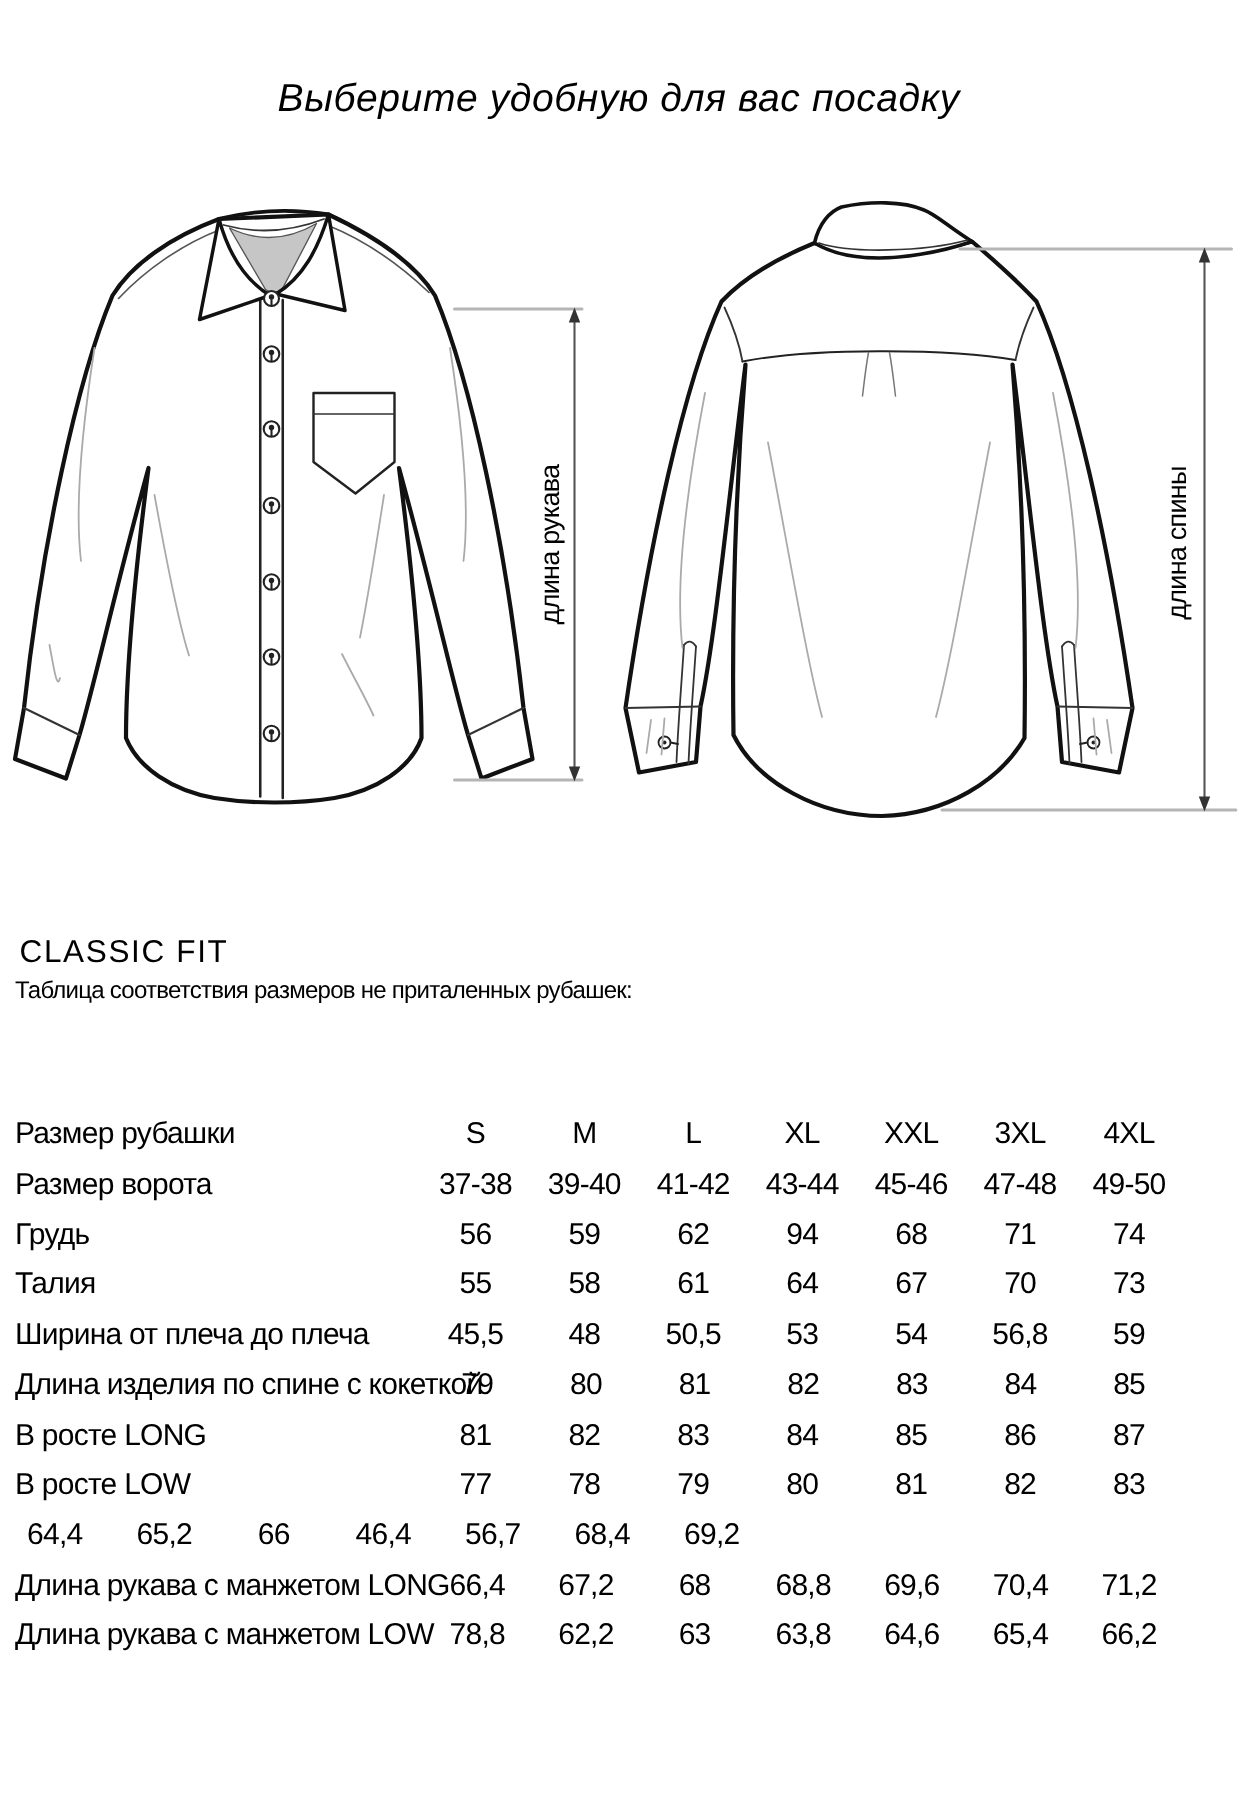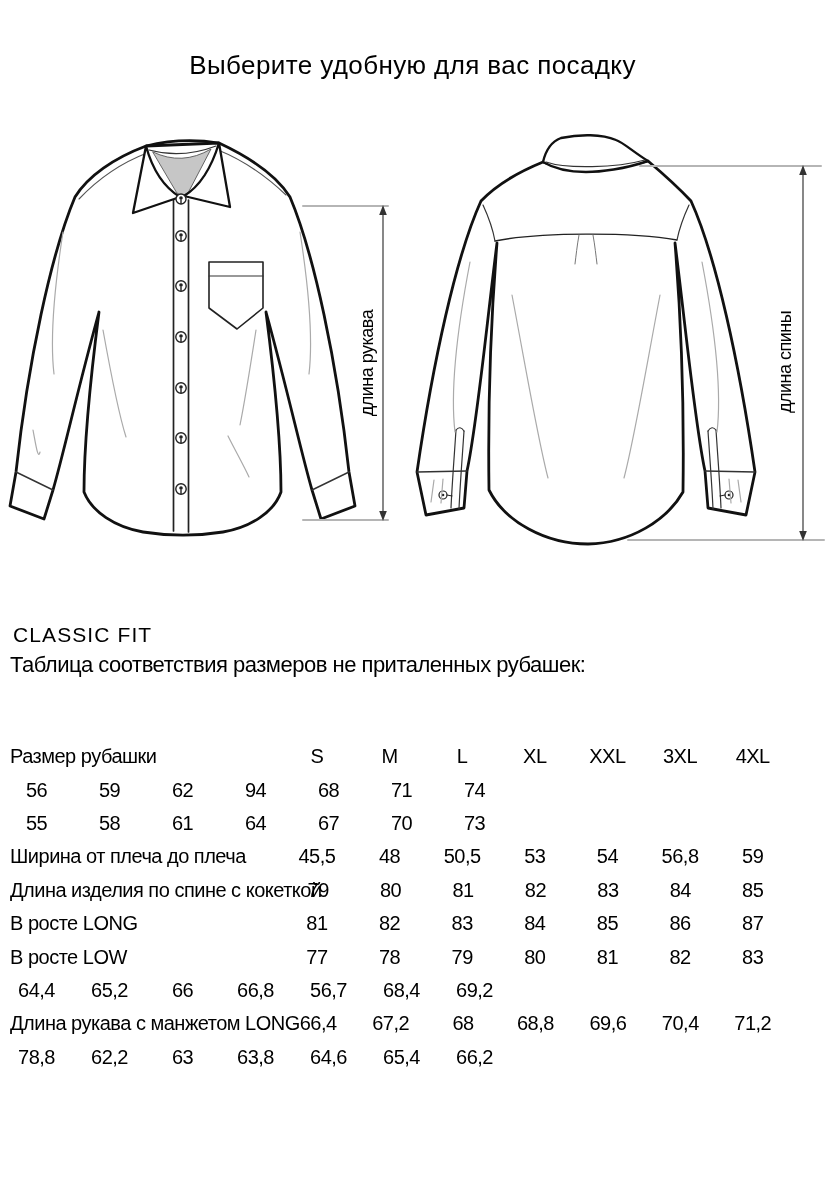--- a/index.html
+++ b/index.html
@@ -2,30 +2,30 @@
 <html><head>
 <meta charset="utf-8">
 <style>
   html,body{margin:0;padding:0}
   body{
     width:825px;height:1200px;position:relative;background:#fff;
     font-family:"Liberation Sans",sans-serif;color:#000;overflow:hidden;
   }
   .title{
     position:absolute;top:50px;left:0;width:825px;text-align:center;
-    font-size:26px;letter-spacing:.4px;white-space:nowrap;
+    font-size:26px;letter-spacing:.4px;white-space:nowrap;font-style:italic;
   }
   .diagram{position:absolute;top:0;left:0;width:825px;height:610px}
   .heading{
     position:absolute;top:623px;left:13px;
     font-size:21px;font-weight:normal;letter-spacing:1.1px;
   }
   .subtitle{
     position:absolute;top:652px;left:10px;
-    font-size:22px;letter-spacing:-.5px;white-space:nowrap;
+    font-size:16px;letter-spacing:-.5px;white-space:nowrap;
   }
   .size-table{position:absolute;top:740px;left:0;width:789px}
   .trow{display:flex;align-items:center;height:33.4px;font-size:20px;letter-spacing:-.5px}
   .tlabel{width:272px;padding-left:10px;white-space:nowrap}
   .tcell{width:73px;text-align:center;white-space:nowrap}
 </style>
 </head>
 <body>
 
 <div class="title">Выберите удобную для вас посадку</div>
@@ -213,29 +213,41 @@
     <div class="tlabel">Размер рубашки</div>
     <div class="tcell">S</div>
     <div class="tcell">M</div>
     <div class="tcell">L</div>
     <div class="tcell">XL</div>
     <div class="tcell">XXL</div>
     <div class="tcell">3XL</div>
     <div class="tcell">4XL</div>
   </div>
   <div class="trow">
+    <div class="tlabel">Размер ворота</div>
+    <div class="tcell">37-38</div>
+    <div class="tcell">39-40</div>
+    <div class="tcell">41-42</div>
+    <div class="tcell">43-44</div>
+    <div class="tcell">45-46</div>
+    <div class="tcell">47-48</div>
+    <div class="tcell">49-50</div>
+  </div>
+  <div class="trow">
+    <div class="tlabel">Грудь</div>
     <div class="tcell">56</div>
     <div class="tcell">59</div>
     <div class="tcell">62</div>
     <div class="tcell">94</div>
     <div class="tcell">68</div>
     <div class="tcell">71</div>
     <div class="tcell">74</div>
   </div>
   <div class="trow">
+    <div class="tlabel">Талия</div>
     <div class="tcell">55</div>
     <div class="tcell">58</div>
     <div class="tcell">61</div>
     <div class="tcell">64</div>
     <div class="tcell">67</div>
     <div class="tcell">70</div>
     <div class="tcell">73</div>
   </div>
   <div class="trow">
     <div class="tlabel">Ширина от плеча до плеча</div>
@@ -274,36 +286,37 @@
     <div class="tcell">79</div>
     <div class="tcell">80</div>
     <div class="tcell">81</div>
     <div class="tcell">82</div>
     <div class="tcell">83</div>
   </div>
   <div class="trow">
     <div class="tcell">64,4</div>
     <div class="tcell">65,2</div>
     <div class="tcell">66</div>
-    <div class="tcell">66,8</div>
+    <div class="tcell">46,4</div>
     <div class="tcell">56,7</div>
     <div class="tcell">68,4</div>
     <div class="tcell">69,2</div>
   </div>
   <div class="trow">
     <div class="tlabel">Длина рукава с манжетом LONG</div>
     <div class="tcell">66,4</div>
     <div class="tcell">67,2</div>
     <div class="tcell">68</div>
     <div class="tcell">68,8</div>
     <div class="tcell">69,6</div>
     <div class="tcell">70,4</div>
     <div class="tcell">71,2</div>
   </div>
   <div class="trow">
+    <div class="tlabel">Длина рукава с манжетом LOW</div>
     <div class="tcell">78,8</div>
     <div class="tcell">62,2</div>
     <div class="tcell">63</div>
     <div class="tcell">63,8</div>
     <div class="tcell">64,6</div>
     <div class="tcell">65,4</div>
     <div class="tcell">66,2</div>
   </div>
 </div>
 

